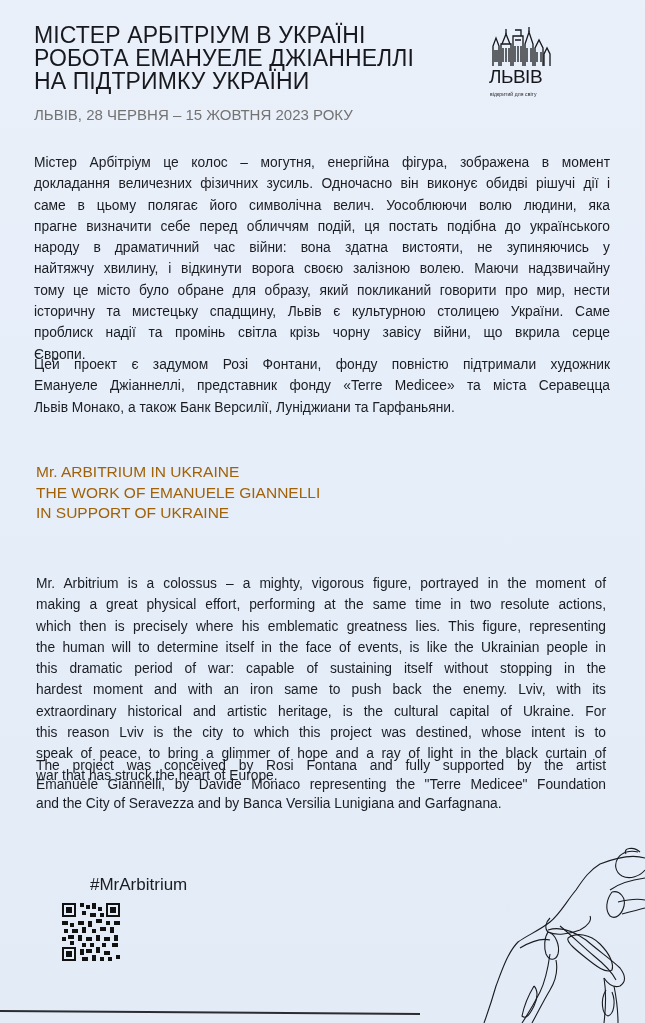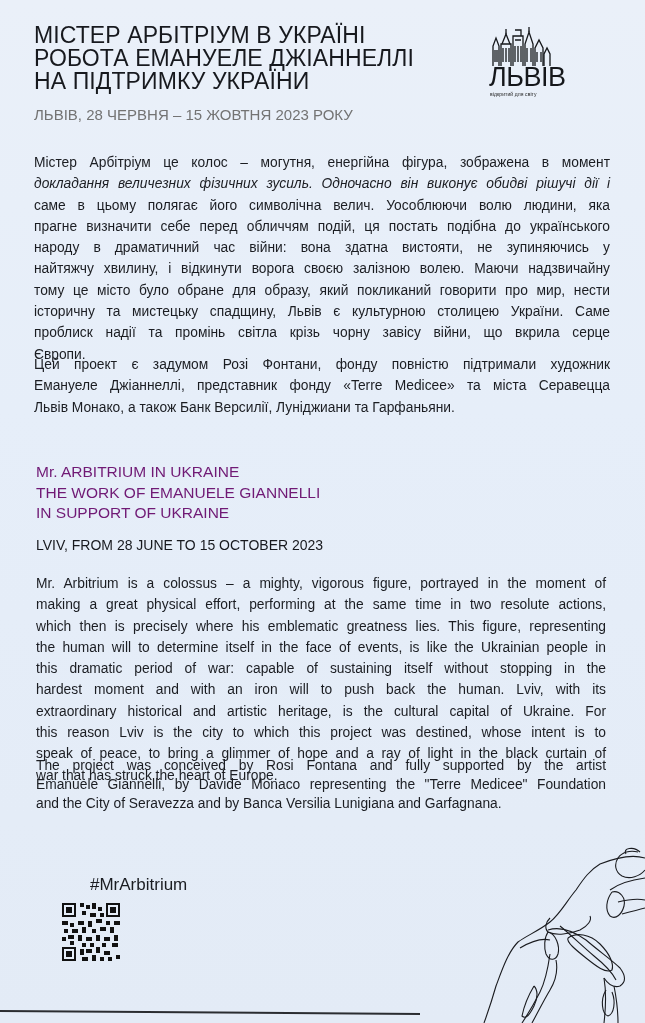--- a/index.html
+++ b/index.html
@@ -7,29 +7,29 @@
       width: 645px; height: 1023px; overflow: hidden; position: relative;
       background: linear-gradient(180deg, #eaf0f9 0%, #e6eef9 40%, #e3ebf6 100%);
       font-family: "Liberation Sans", sans-serif; color: #1b1d22;
     }
     .page { position: absolute; inset: 0; }
     .title-block { position: absolute; left: 34px; top: 24px; font-size: 23px; line-height: 23px; letter-spacing: 0.1px; color: #17191e; }
     .title-block div { white-space: nowrap; }
     .date-line { position: absolute; left: 34px; top: 106px; font-size: 15px; color: #737373; white-space: nowrap; }
     .logo { position: absolute; left: 489px; top: 26px; width: 62px; height: 72px; }
     .logo svg { display: block; }
-    .logo-text { position: absolute; left: 0; top: 40px; width: 62px; text-align: right; font-size: 27px; line-height: 22px; letter-spacing: -0.5px; color: #15171b; }
+    .logo-text { position: absolute; left: 0; top: 40px; width: 62px; text-align: left; font-size: 19px; line-height: 22px; letter-spacing: -0.5px; color: #15171b; }
     .logo-sub { position: absolute; left: 1px; top: 65px; font-size: 5px; color: #222; white-space: nowrap; letter-spacing: 0.1px; }
     .para { position: absolute; left: 34px; width: 576px; font-size: 13.8px; line-height: 21.3px; text-align: justify; color: #1b1d22; }
     .para .ln { display: block; text-align: justify; text-align-last: justify; white-space: nowrap; height: 21.3px; }
     .para .ln.last { text-align-last: left; }
     .para .ln span { display: inline; }
     .ua-p1 { top: 152px; }
     .ua-p2 { top: 354px; }
-    .en-title { position: absolute; left: 36px; top: 462px; font-size: 15.5px; line-height: 20.5px; color: #701a75; }
+    .en-title { position: absolute; left: 36px; top: 462px; font-size: 15.5px; line-height: 20.5px; color: #a16207; }
     .en-title div { white-space: nowrap; }
     .en-date { position: absolute; left: 36px; top: 537px; font-size: 14px; color: #17191e; white-space: nowrap; }
     .en-p1 { top: 573px; left: 36px; width: 570px; line-height: 21.3px; }
     .en-p2 { top: 756px; left: 36px; width: 570px; line-height: 19px; }
     .en-p2 .ln { height: 19px; }
     .hashtag { position: absolute; left: 53px; top: 875px; font-size: 17px; color: #1b1d22; margin-left: 37px; }
     .qr { position: absolute; left: 62px; top: 903px; width: 58px; height: 58px; }
     .sketch { position: absolute; left: 400px; top: 830px; width: 245px; height: 193px; }
     .baseline { position: absolute; left: 0; top: 1010px; width: 420px; height: 2px; background: #2a2c30; transform: rotate(0.4deg); transform-origin: left; }
   </style>
@@ -63,21 +63,21 @@
       <path d="M46 40 V22 L50 14 L54 22 V40"></path>
       <path d="M48 26 V36 M52 26 V36"></path>
       <path d="M55 40 V28 L58 22 L61 28 V40"></path>
     </svg>
     <div class="logo-text">ЛЬВІВ</div>
     <div class="logo-sub">відкритий для світу</div>
   </div>
 
   <div class="para ua-p1">
     <span class="ln" style="display: block;"><span style="white-space: nowrap; word-spacing: 0px;">Містер Арбітріум це колос – могутня, енергійна фігура, зображена в момент</span></span>
-    <span class="ln" style="display: block; font-style: italic;"><span style="white-space: nowrap; word-spacing: 0px;">докладання величезних фізичних зусиль. Одночасно він виконує обидві рішучі дії і</span></span>
+    <span class="ln" style="display: block;"><span style="white-space: nowrap; word-spacing: 0px;">докладання величезних фізичних зусиль. Одночасно він виконує обидві рішучі дії і</span></span>
     <span class="ln" style="display: block;"><span style="white-space: nowrap; word-spacing: 0px;">саме в цьому полягає його символічна велич. Уособлюючи волю людини, яка</span></span>
     <span class="ln" style="display: block;"><span style="white-space: nowrap; word-spacing: 0px;">прагне визначити себе перед обличчям подій, ця постать подібна до українського</span></span>
     <span class="ln" style="display: block;"><span style="white-space: nowrap; word-spacing: 0px;">народу в драматичний час війни: вона здатна вистояти, не зупиняючись у</span></span>
     <span class="ln" style="display: block;"><span style="white-space: nowrap; word-spacing: 0px;">найтяжчу хвилину, і відкинути ворога своєю залізною волею. Маючи надзвичайну</span></span>
     <span class="ln" style="display: block;"><span style="white-space: nowrap; word-spacing: 0px;">тому це місто було обране для образу, який покликаний говорити про мир, нести</span></span>
     <span class="ln" style="display: block;"><span style="white-space: nowrap; word-spacing: 0px;">історичну та мистецьку спадщину, Львів є культурною столицею України. Саме</span></span>
     <span class="ln" style="display: block;"><span style="white-space: nowrap; word-spacing: 0px;">проблиск надії та промінь світла крізь чорну завісу війни, що вкрила серце</span></span>
     <span class="ln last" style="display: block;">Європи.</span>
   </div>
 
@@ -86,29 +86,28 @@
     <span class="ln" style="display: block;"><span style="white-space: nowrap; word-spacing: 0px;">Емануеле Джіаннеллі, представник фонду «Terre Medicee» та міста Серавецца</span></span>
     <span class="ln last" style="display: block;">Львів Монако, а також Банк Версилії, Луніджиани та Гарфаньяни.</span>
   </div>
 
   <div class="en-title">
     <div>Mr. ARBITRIUM IN UKRAINE</div>
     <div>THE WORK OF EMANUELE GIANNELLI</div>
     <div>IN SUPPORT OF UKRAINE</div>
   </div>
 
-  <div class="en-date">LVIV, FROM 28 JUNE TO 15 OCTOBER 2023</div>
 
   <div class="para en-p1">
     <span class="ln" style="display: block;"><span style="white-space: nowrap; word-spacing: 0px;">Mr. Arbitrium is a colossus – a mighty, vigorous figure, portrayed in the moment of</span></span>
     <span class="ln" style="display: block;"><span style="white-space: nowrap; word-spacing: 0px;">making a great physical effort, performing at the same time in two resolute actions,</span></span>
     <span class="ln" style="display: block;"><span style="white-space: nowrap; word-spacing: 0px;">which then is precisely where his emblematic greatness lies. This figure, representing</span></span>
     <span class="ln" style="display: block;"><span style="white-space: nowrap; word-spacing: 0px;">the human will to determine itself in the face of events, is like the Ukrainian people in</span></span>
     <span class="ln" style="display: block;"><span style="white-space: nowrap; word-spacing: 0px;">this dramatic period of war: capable of sustaining itself without stopping in the</span></span>
-    <span class="ln" style="display: block;"><span style="white-space: nowrap; word-spacing: 0px;">hardest moment and with an iron will to push back the human. Lviv, with its</span></span>
+    <span class="ln" style="display: block;"><span style="white-space: nowrap; word-spacing: 0px;">hardest moment and with an iron same to push back the enemy. Lviv, with its</span></span>
     <span class="ln" style="display: block;"><span style="white-space: nowrap; word-spacing: 0px;">extraordinary historical and artistic heritage, is the cultural capital of Ukraine. For</span></span>
     <span class="ln" style="display: block;"><span style="white-space: nowrap; word-spacing: 0px;">this reason Lviv is the city to which this project was destined, whose intent is to</span></span>
     <span class="ln" style="display: block;"><span style="white-space: nowrap; word-spacing: 0px;">speak of peace, to bring a glimmer of hope and a ray of light in the black curtain of</span></span>
     <span class="ln last" style="display: block;">war that has struck the heart of Europe.</span>
   </div>
 
   <div class="para en-p2">
     <span class="ln" style="display: block;"><span style="white-space: nowrap; word-spacing: 0px;">The project was conceived by Rosi Fontana and fully supported by the artist</span></span>
     <span class="ln" style="display: block;"><span style="white-space: nowrap; word-spacing: 0px;">Emanuele Giannelli, by Davide Monaco representing the "Terre Medicee" Foundation</span></span>
     <span class="ln last" style="display: block;">and the City of Seravezza and by Banca Versilia Lunigiana and Garfagnana.</span>

